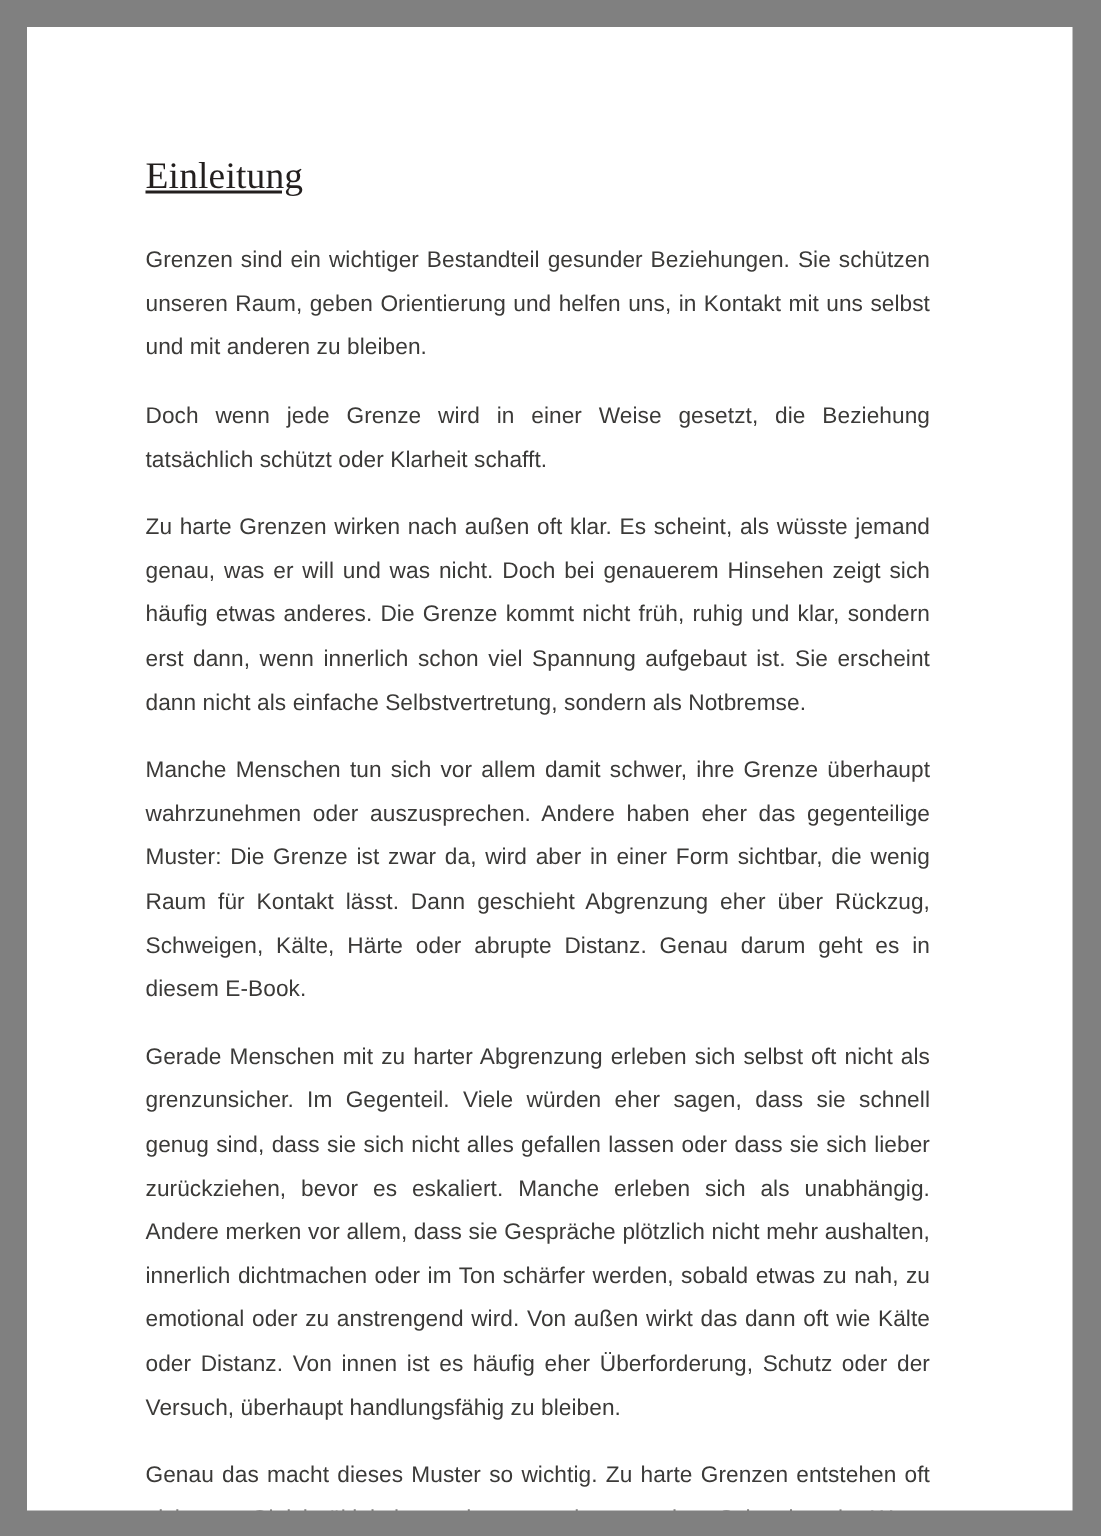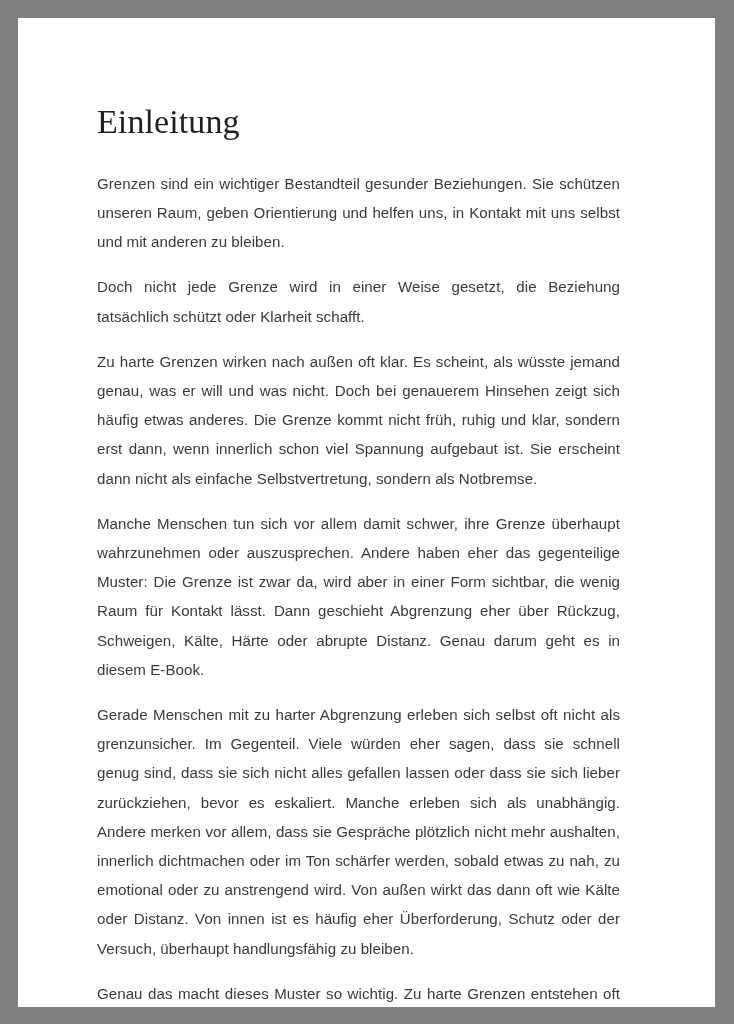--- a/index.html
+++ b/index.html
@@ -34,26 +34,27 @@
     overflow: hidden;
   }
 
   .page-inner {
     box-sizing: border-box;
     padding: 86px 79px 0 79px;
   }
 
   h1.doc-title {
     font-family: "Liberation Serif", "DejaVu Serif", serif;
-    font-size: 34px;
+    font-size: 25px;
     line-height: 1.08;
     font-weight: 400;
     color: #231f1e;
     margin: 0 0 28px 0;
     letter-spacing: 0.1px;
+    text-decoration: underline;
   }
 
   p.body-par {
     font-family: "Liberation Sans", sans-serif;
     font-size: 15.1px;
     line-height: 29.2px;
     color: #3b3a38;
     text-align: justify;
     text-justify: inter-word;
     margin: 0 16px 16px 0;
@@ -69,21 +70,21 @@
 <body>
 
 <div class="viewer">
   <div class="page">
     <div class="page-inner">
 
       <h1 class="doc-title">Einleitung</h1>
 
       <div>
         <p class="body-par">Grenzen sind ein wichtiger Bestandteil gesunder Beziehungen. Sie schützen unseren Raum, geben Orientierung und helfen uns, in Kontakt mit uns selbst und mit anderen zu bleiben.</p>
-        <p class="body-par">Doch nicht jede Grenze wird in einer Weise gesetzt, die Beziehung tatsächlich schützt oder Klarheit schafft.</p>
+        <p class="body-par">Doch wenn jede Grenze wird in einer Weise gesetzt, die Beziehung tatsächlich schützt oder Klarheit schafft.</p>
         <p class="body-par">Zu harte Grenzen wirken nach außen oft klar. Es scheint, als wüsste jemand genau, was er will und was nicht. Doch bei genauerem Hinsehen zeigt sich häufig etwas anderes. Die Grenze kommt nicht früh, ruhig und klar, sondern erst dann, wenn innerlich schon viel Spannung aufgebaut ist. Sie erscheint dann nicht als einfache Selbstvertretung, sondern als Notbremse.</p>
         <p class="body-par">Manche Menschen tun sich vor allem damit schwer, ihre Grenze überhaupt wahrzunehmen oder auszusprechen. Andere haben eher das gegenteilige Muster: Die Grenze ist zwar da, wird aber in einer Form sichtbar, die wenig Raum für Kontakt lässt. Dann geschieht Abgrenzung eher über Rückzug, Schweigen, Kälte, Härte oder abrupte Distanz. Genau darum geht es in diesem E-Book.</p>
         <p class="body-par">Gerade Menschen mit zu harter Abgrenzung erleben sich selbst oft nicht als grenzunsicher. Im Gegenteil. Viele würden eher sagen, dass sie schnell genug sind, dass sie sich nicht alles gefallen lassen oder dass sie sich lieber zurückziehen, bevor es eskaliert. Manche erleben sich als unabhängig. Andere merken vor allem, dass sie Gespräche plötzlich nicht mehr aushalten, innerlich dichtmachen oder im Ton schärfer werden, sobald etwas zu nah, zu emotional oder zu anstrengend wird. Von außen wirkt das dann oft wie Kälte oder Distanz. Von innen ist es häufig eher Überforderung, Schutz oder der Versuch, überhaupt handlungsfähig zu bleiben.</p>
         <p class="body-par">Genau das macht dieses Muster so wichtig. Zu harte Grenzen entstehen oft nicht aus Gleichgültigkeit, sondern aus einem starken Schutzimpuls. Wenn Menschen wiederholt erlebt haben, dass ihre Bedürfnisse nicht gesehen, ihre Grenzen nicht</p>
       </div>
 
     </div>
   </div>
 </div>
 

